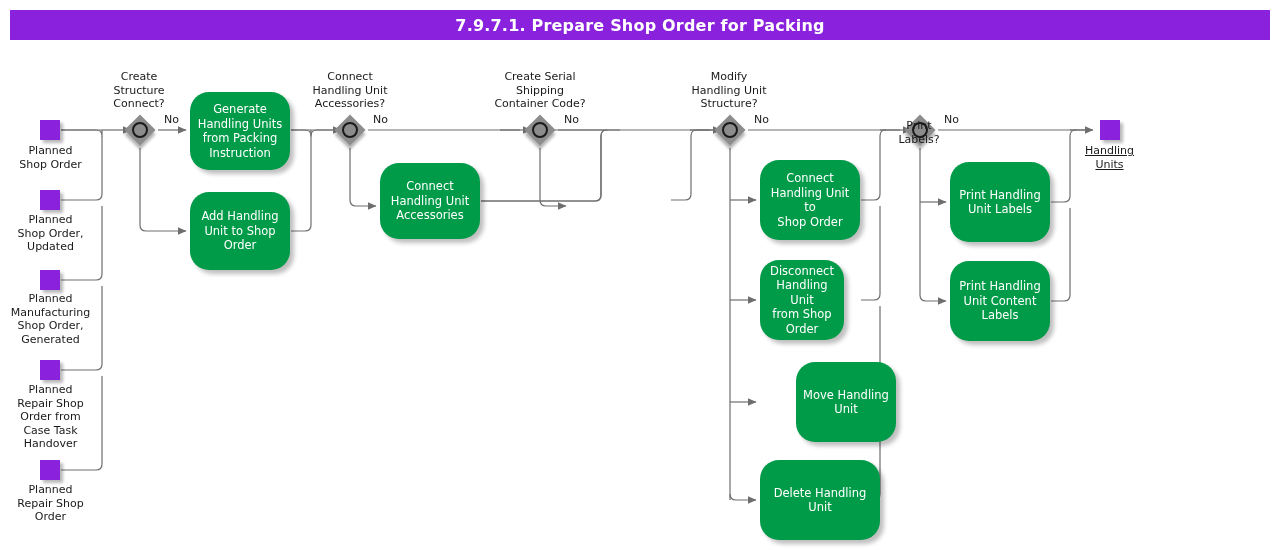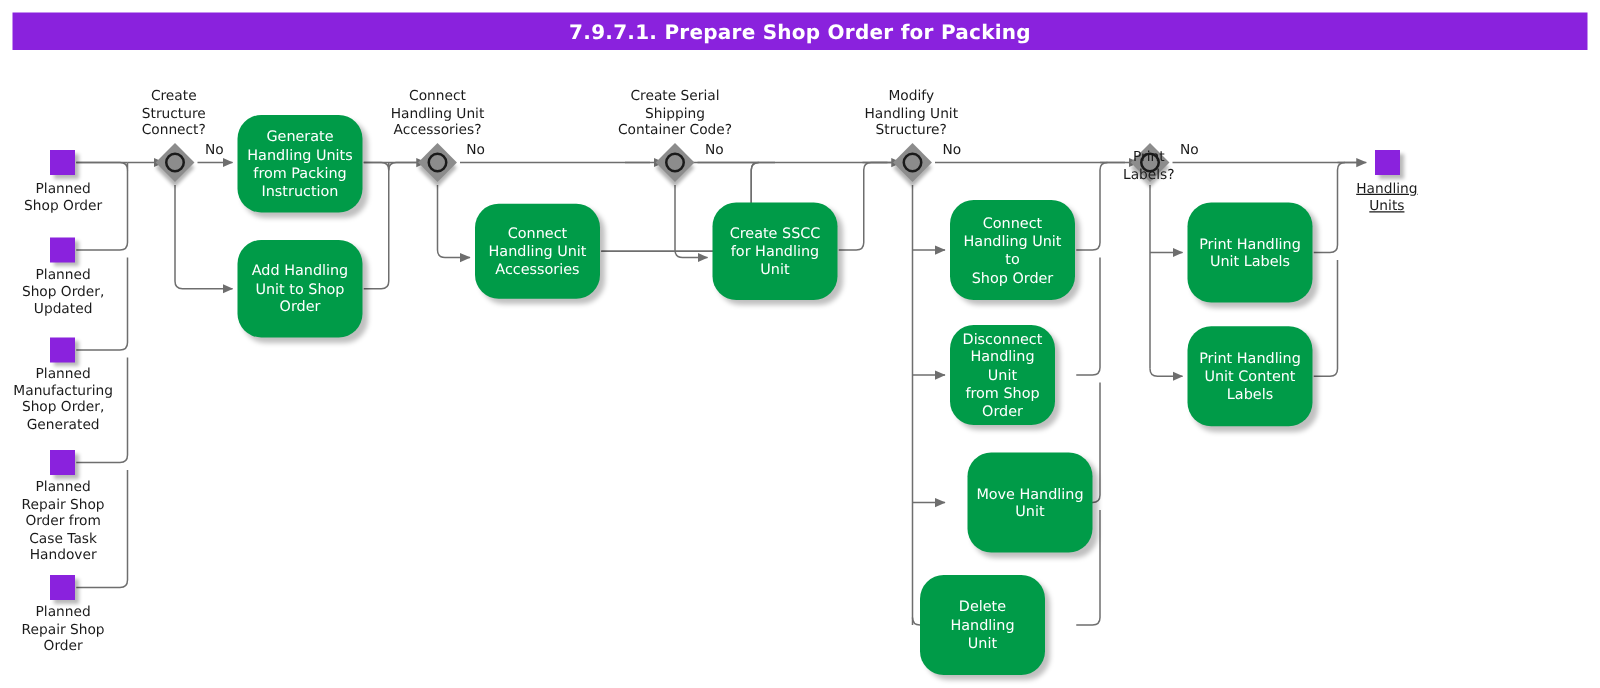--- a/index.html
+++ b/index.html
@@ -222,36 +222,34 @@
 Instruction</div>
 
   <div class="task" style="left:190px;top:192px;width:100px;height:78px;">Add Handling
 Unit to Shop
 Order</div>
 
   <div class="task" style="left:380px;top:163px;width:100px;height:76px;">Connect
 Handling Unit
 Accessories</div>
 
-  <div class="task" style="left:570px;top:162px;width:100px;height:78px;">Create SSCC
-for Handling Unit</div>
 
   <div class="task" style="left:760px;top:160px;width:100px;height:80px;">Connect
 Handling Unit to
 Shop Order</div>
 
   <div class="task" style="left:760px;top:260px;width:84px;height:80px;">Disconnect
 Handling Unit
 from Shop
 Order</div>
 
-  <div class="task" style="left:774px;top:362px;width:100px;height:80px;">Move Handling
+  <div class="task" style="left:796px;top:362px;width:100px;height:80px;">Move Handling
 Unit</div>
 
-  <div class="task" style="left:736px;top:460px;width:100px;height:80px;">Delete Handling
+  <div class="task" style="left:760px;top:460px;width:120px;height:80px;">Delete Handling
 Unit</div>
 
   <div class="task" style="left:950px;top:162px;width:100px;height:80px;">Print Handling
 Unit Labels</div>
 
   <div class="task" style="left:950px;top:261px;width:100px;height:80px;">Print Handling
 Unit Content
 Labels</div>
 
 </div>

